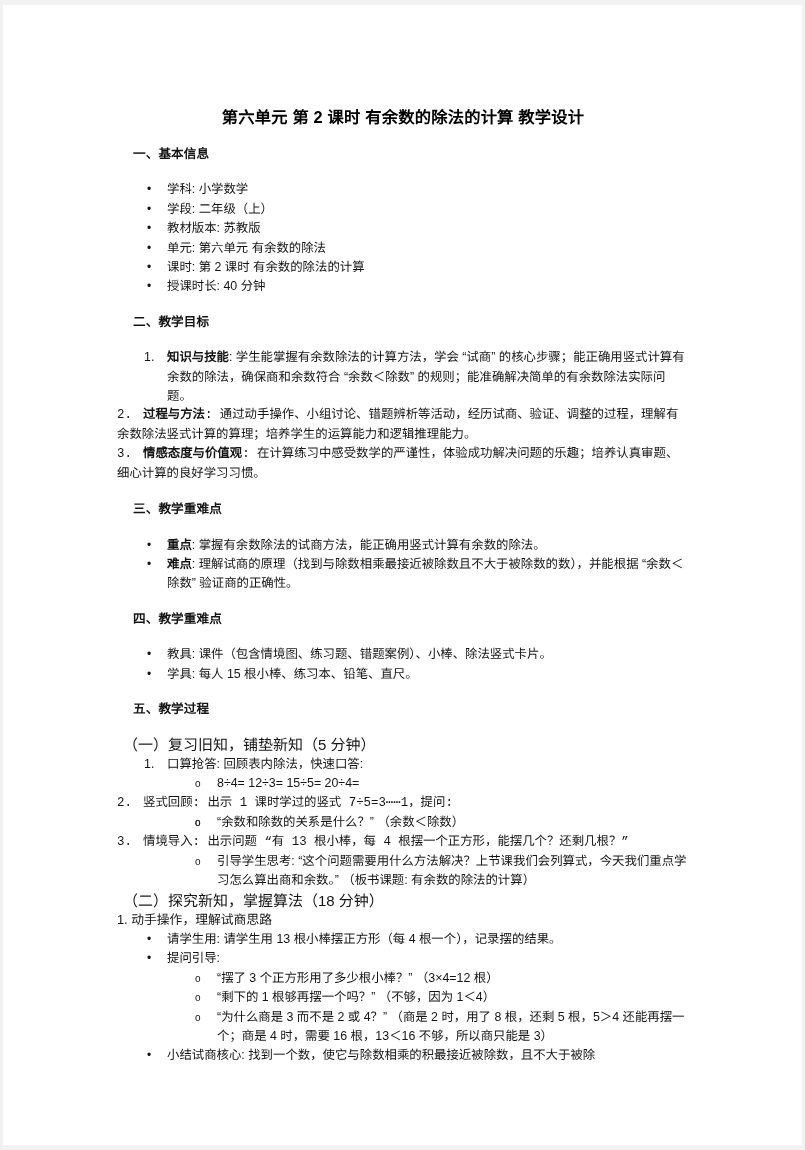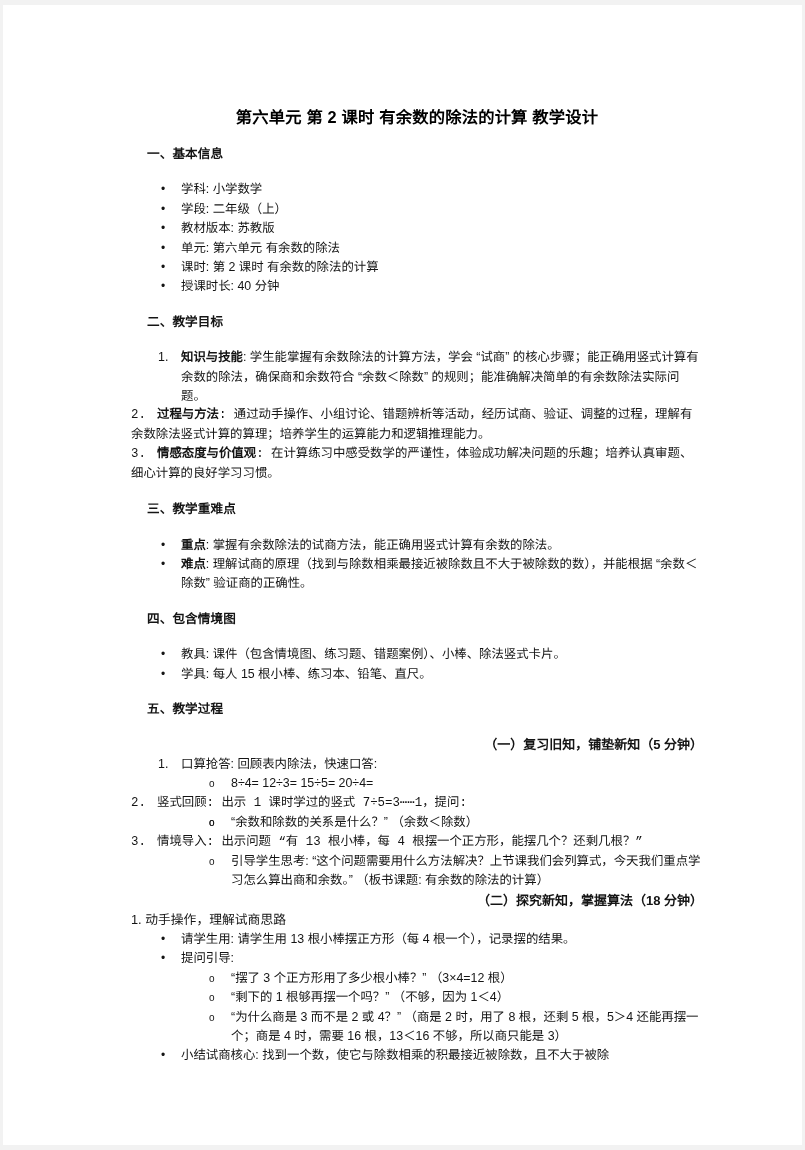--- a/index.html
+++ b/index.html
@@ -22,21 +22,21 @@
     top: 5px;
     width: 799px;
     height: 1140px;
     background: #ffffff;
     box-sizing: border-box;
     overflow: hidden;
   }
 
   .content {
     position: absolute;
-    left: 128px;
+    left: 114px;
     top: 100px;
     width: 572px;
     font-size: 12.4px;
     line-height: 19.4px;
     color: #141414;
     -webkit-font-smoothing: none;
   }
 
   
   .doc-title {
@@ -53,26 +53,25 @@
   .sec-h {
     font-weight: bold;
     font-size: 12.6px;
     line-height: 19.4px;
     margin: 16px;
     letter-spacing: .1px;
   }
 
   
   .sub-h {
-    font-weight: bold;
-    font-size: 13px;
+    font-weight: normal;
+    font-size: 15px;
     line-height: 19.6px;
     margin: 0;
     padding-left: 6px;
-    text-align: right;
   }
   .sub-h2 {
     font-weight: normal;
     font-size: 12.8px;
     line-height: 19.6px;
     margin: 0;
     padding-left: 0px;
   }
 
   
@@ -207,21 +206,21 @@
       <li>
         <span class="bul">•</span>
         <b>重点</b><span>: 掌握有余数除法的试商方法，能正确用竖式计算有余数的除法。</span>
       </li>
       <li>
         <span class="bul">•</span>
         <b>难点</b><span>: 理解试商的原理（找到与除数相乘最接近被除数且不大于被除数的数），并能根据 “余数＜除数” 验证商的正确性。</span>
       </li>
     </ul>
 
-    <p class="sec-h">四、包含情境图</p>
+    <p class="sec-h">四、教学重难点</p>
     <ul class="lvl1">
       <li>
         <span class="bul">•</span>
         <span>教具: 课件（包含情境图、练习题、错题案例）、小棒、除法竖式卡片。</span>
       </li>
       <li>
         <span class="bul">•</span>
         <span>学具: 每人 15 根小棒、练习本、铅笔、直尺。</span>
       </li>
     </ul>

